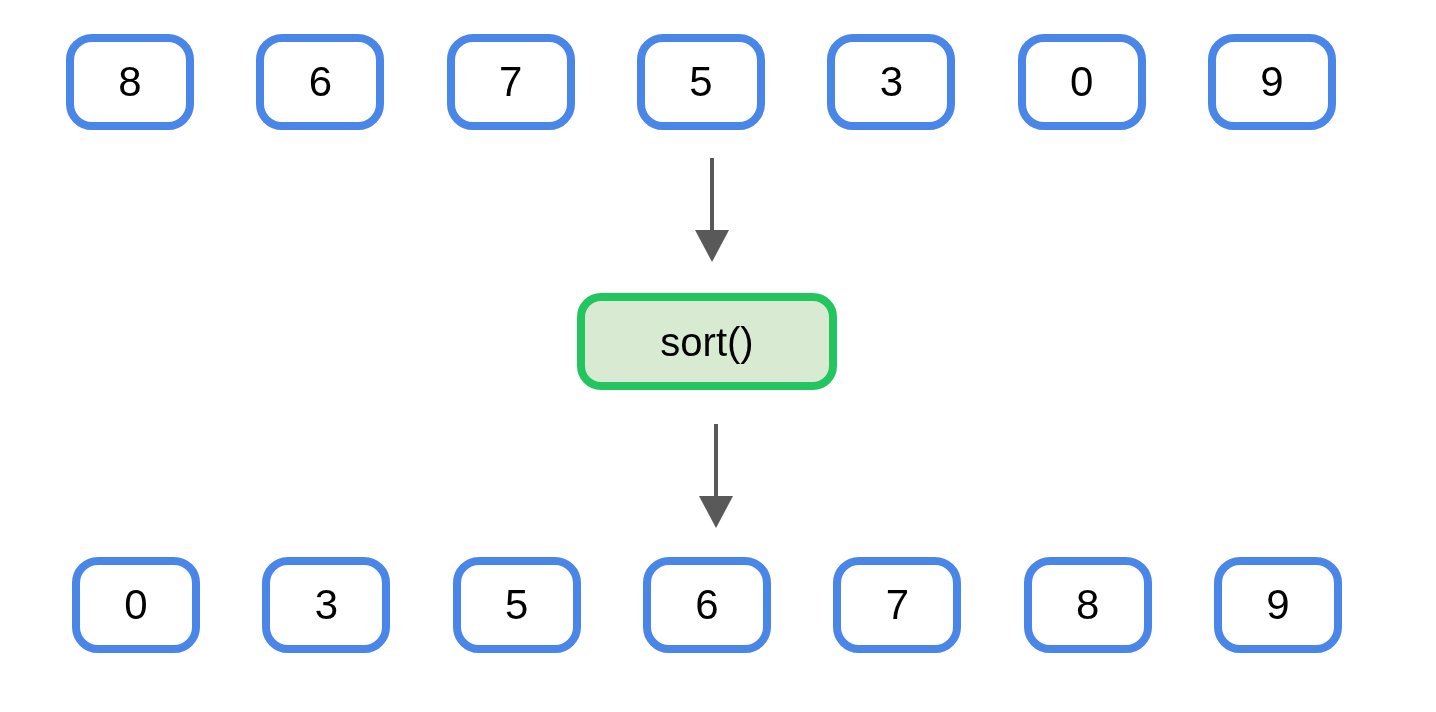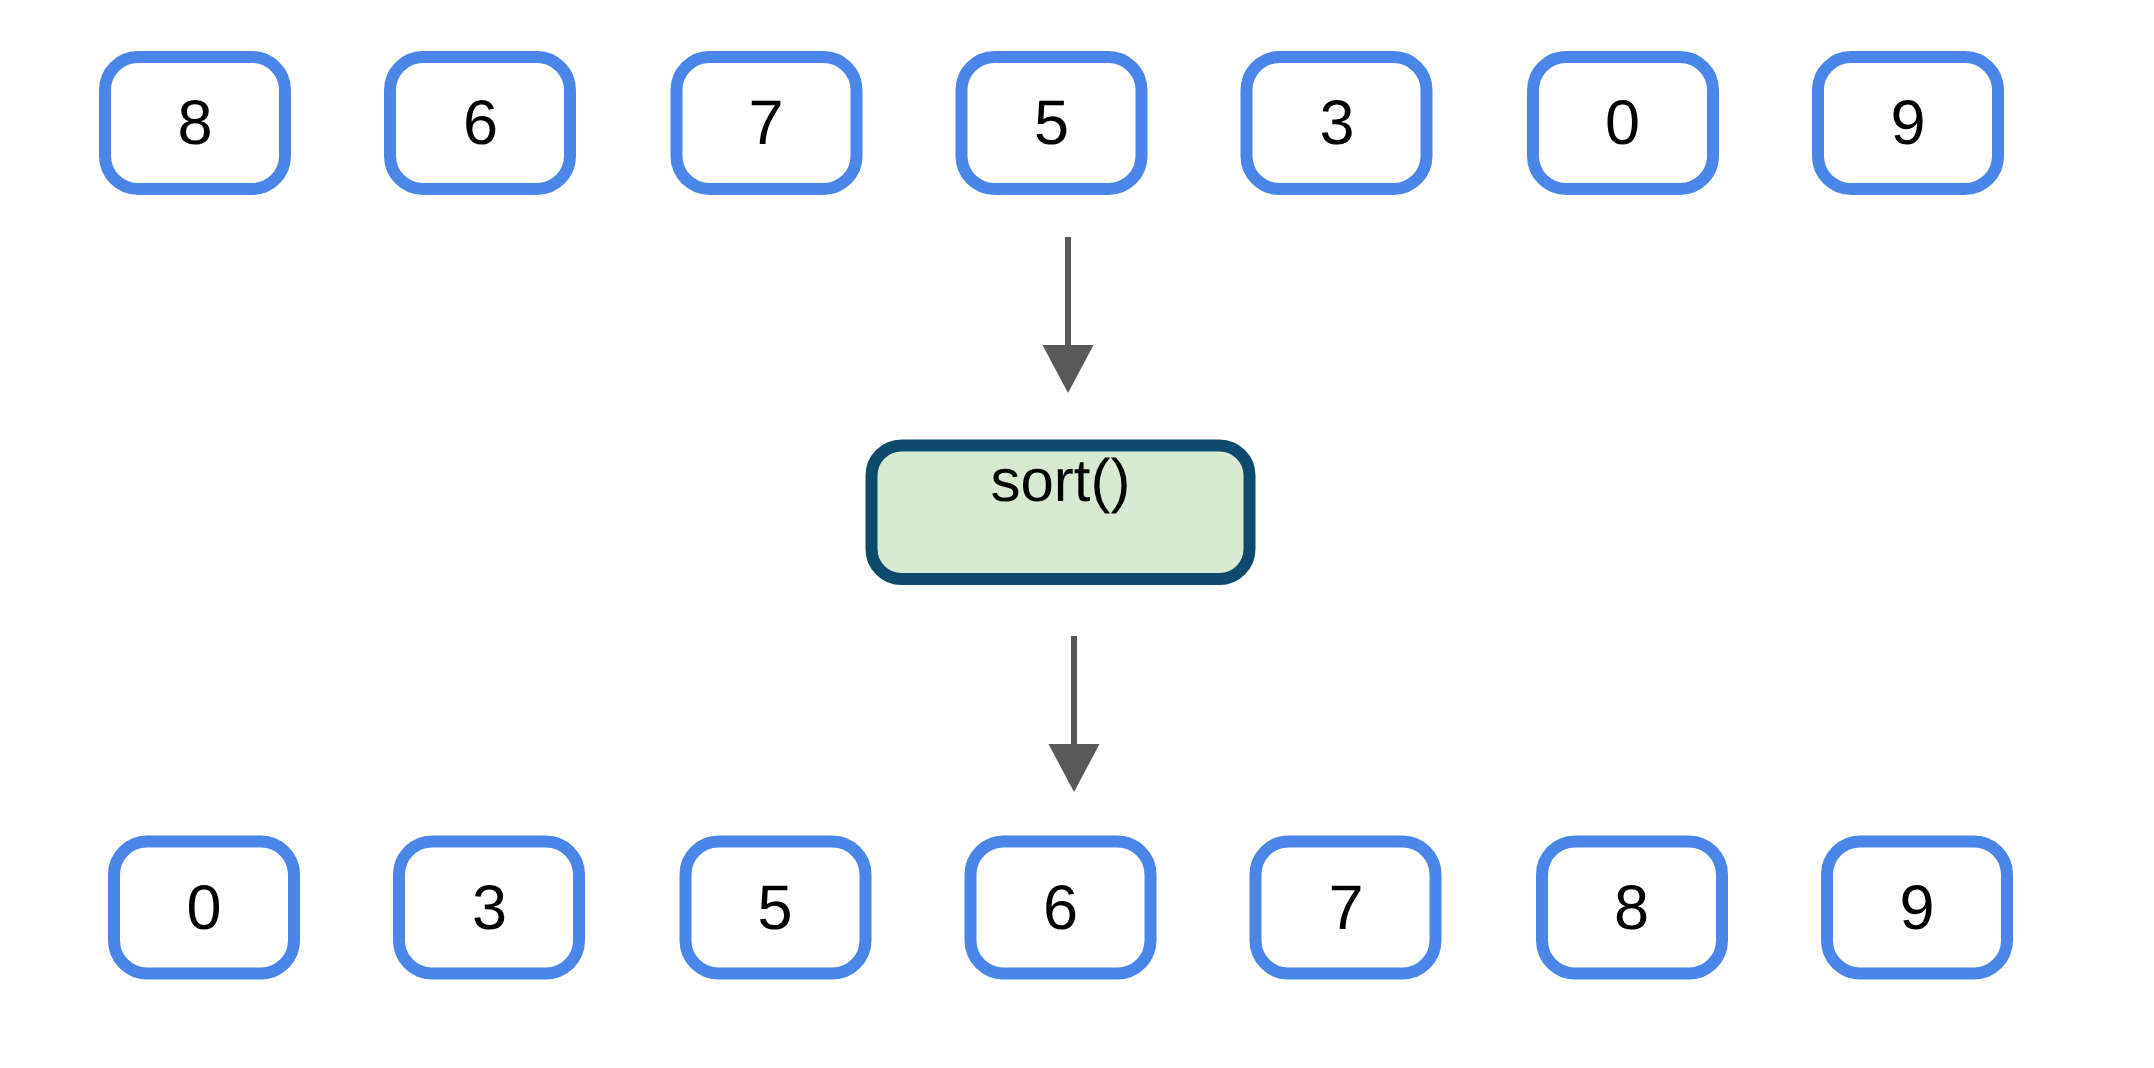--- a/index.html
+++ b/index.html
@@ -36,24 +36,25 @@
     font-weight: 500;
     color: #000000;
     line-height: 1;
   }
   .func-box {
     position: absolute;
     left: 577px;
     top: 293px;
     width: 260px;
     height: 97px;
-    border: 8px solid #0c4a6e;
+    border: 8px solid #22c55e;
     border-radius: 24px;
     background: #D9EAD3;
     display: flex;
+    align-items: center;
     justify-content: center;
     font-size: 40px;
     font-weight: 500;
     color: #000000;
     line-height: 1;
   }
   .arrow {
     position: absolute;
     width: 36px;
     display: flex;

